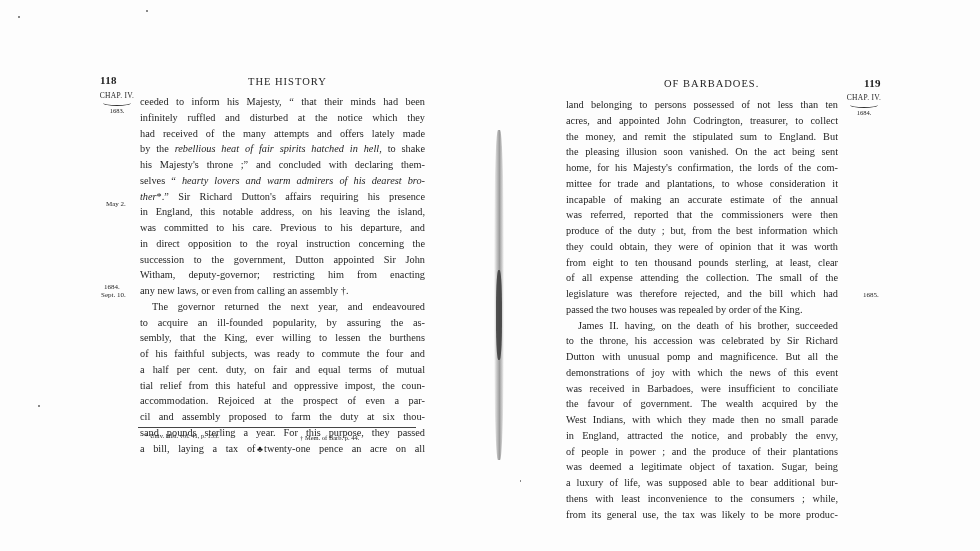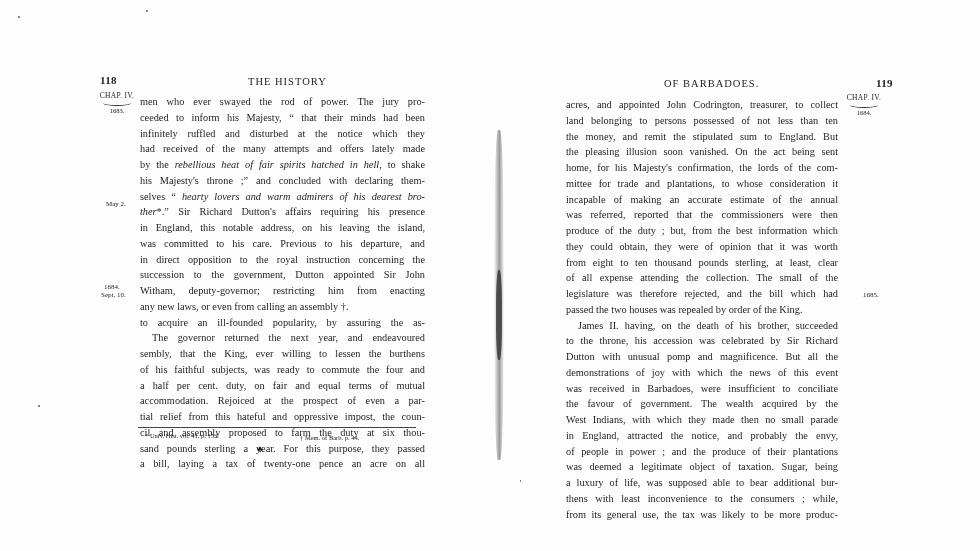--- a/index.html
+++ b/index.html
@@ -53,70 +53,69 @@
     <span class="chap">CHAP. IV.</span>
     <span class="brace"></span>
     <span class="year">1683.</span>
   </div>
 
   <span class="margin-note" style="left:106px; top:200px;">May 2.</span>
   <span class="margin-note" style="left:104px; top:283px;">1684.</span>
   <span class="margin-note" style="left:101px; top:291px;">Sept. 10.</span>
 
   <div class="text-block" id="left-text" style="left:140px; top:94px; width:285px;">
-      <span class="line">men who ever swayed the rod of power.  The jury pro-</span>
       <span class="line">ceeded to inform his Majesty, “ that their minds had been</span>
       <span class="line">infinitely ruffled and disturbed at the notice which they</span>
       <span class="line">had received of the many attempts and offers lately made</span>
       <span class="line">by the <i>rebellious heat of fair spirits hatched in hell</i>, to shake</span>
       <span class="line">his Majesty's throne ;” and concluded with declaring them-</span>
       <span class="line">selves “ <i>hearty lovers and warm admirers of his dearest bro-</i></span>
       <span class="line"><i>ther</i>*.”  Sir Richard Dutton's affairs requiring his presence</span>
       <span class="line">in England, this notable address, on his leaving the island,</span>
       <span class="line">was committed to his care.  Previous to his departure, and</span>
       <span class="line">in direct opposition to the royal instruction concerning the</span>
       <span class="line">succession to the government, Dutton appointed Sir John</span>
       <span class="line">Witham, deputy-governor; restricting him from enacting</span>
       <span class="line last">any new laws, or even from calling an assembly †.</span>
+      <span class="line indent">The governor returned the next year, and endeavoured</span>
       <span class="line">to acquire an ill-founded popularity, by assuring the as-</span>
-      <span class="line indent">The governor returned the next year, and endeavoured</span>
       <span class="line">sembly, that the King, ever willing to lessen the burthens</span>
       <span class="line">of his faithful subjects, was ready to commute the four and</span>
       <span class="line">a half per cent. duty, on fair and equal terms of mutual</span>
+      <span class="line">tial relief from this hateful and oppressive impost, the coun-</span>
       <span class="line">accommodation.  Rejoiced at the prospect of even a par-</span>
-      <span class="line">tial relief from this hateful and oppressive impost, the coun-</span>
       <span class="line">cil and assembly proposed to farm the duty at six thou-</span>
       <span class="line">sand pounds sterling a year.  For this purpose, they passed</span>
       <span class="line">a bill, laying a tax of twenty-one pence an acre on all</span>
     </div>
 
   <div class="footnote-rule" style="left:138px; top:427px; width:278px;"></div>
   <span class="footnote" style="left:145px; top:432px;">* Univ. Hist. vol. 41, p. 153.</span>
   <span class="footnote" style="left:300px; top:434px;">† Mem. of Barb. p. 44.</span>
   <span class="signature-mark" style="left:257px; top:444px;">♣</span>
 </div>
 
 <div class="gutter"></div>
 <div class="gutter-dark"></div>
 
 <div class="page page-right">
   <span class="running-head" style="left:164px; top:78px;">OF BARBADOES.</span>
-  <span class="folio" style="left:364px; top:77px;margin-left:12px;">119</span>
+  <span class="folio" style="left:364px; top:77px;">119</span>
 
   <div class="chap-note" style="left:344px; top:94px;">
     <span class="chap">CHAP. IV.</span>
     <span class="brace"></span>
     <span class="year">1684.</span>
   </div>
 
   <span class="margin-note" style="left:363px; top:278px;margin-top:13px;">1685.</span>
 
   <div class="text-block" id="right-text" style="left:66px; top:97px; width:272px;">
+      <span class="line">land belonging to persons possessed of not less than ten</span>
       <span class="line">acres, and appointed John Codrington, treasurer, to collect</span>
-      <span class="line">land belonging to persons possessed of not less than ten</span>
       <span class="line">the money, and remit the stipulated sum to England.  But</span>
       <span class="line">the pleasing illusion soon vanished.  On the act being sent</span>
       <span class="line">home, for his Majesty's confirmation, the lords of the com-</span>
       <span class="line">mittee for trade and plantations, to whose consideration it</span>
       <span class="line">incapable of making an accurate estimate of the annual</span>
       <span class="line">was referred, reported that the commissioners were then</span>
       <span class="line">produce of the duty ; but, from the best information which</span>
       <span class="line">they could obtain, they were of opinion that it was worth</span>
       <span class="line">from eight to ten thousand pounds sterling, at least, clear</span>
       <span class="line">of all expense attending the collection.  The small of the</span>

